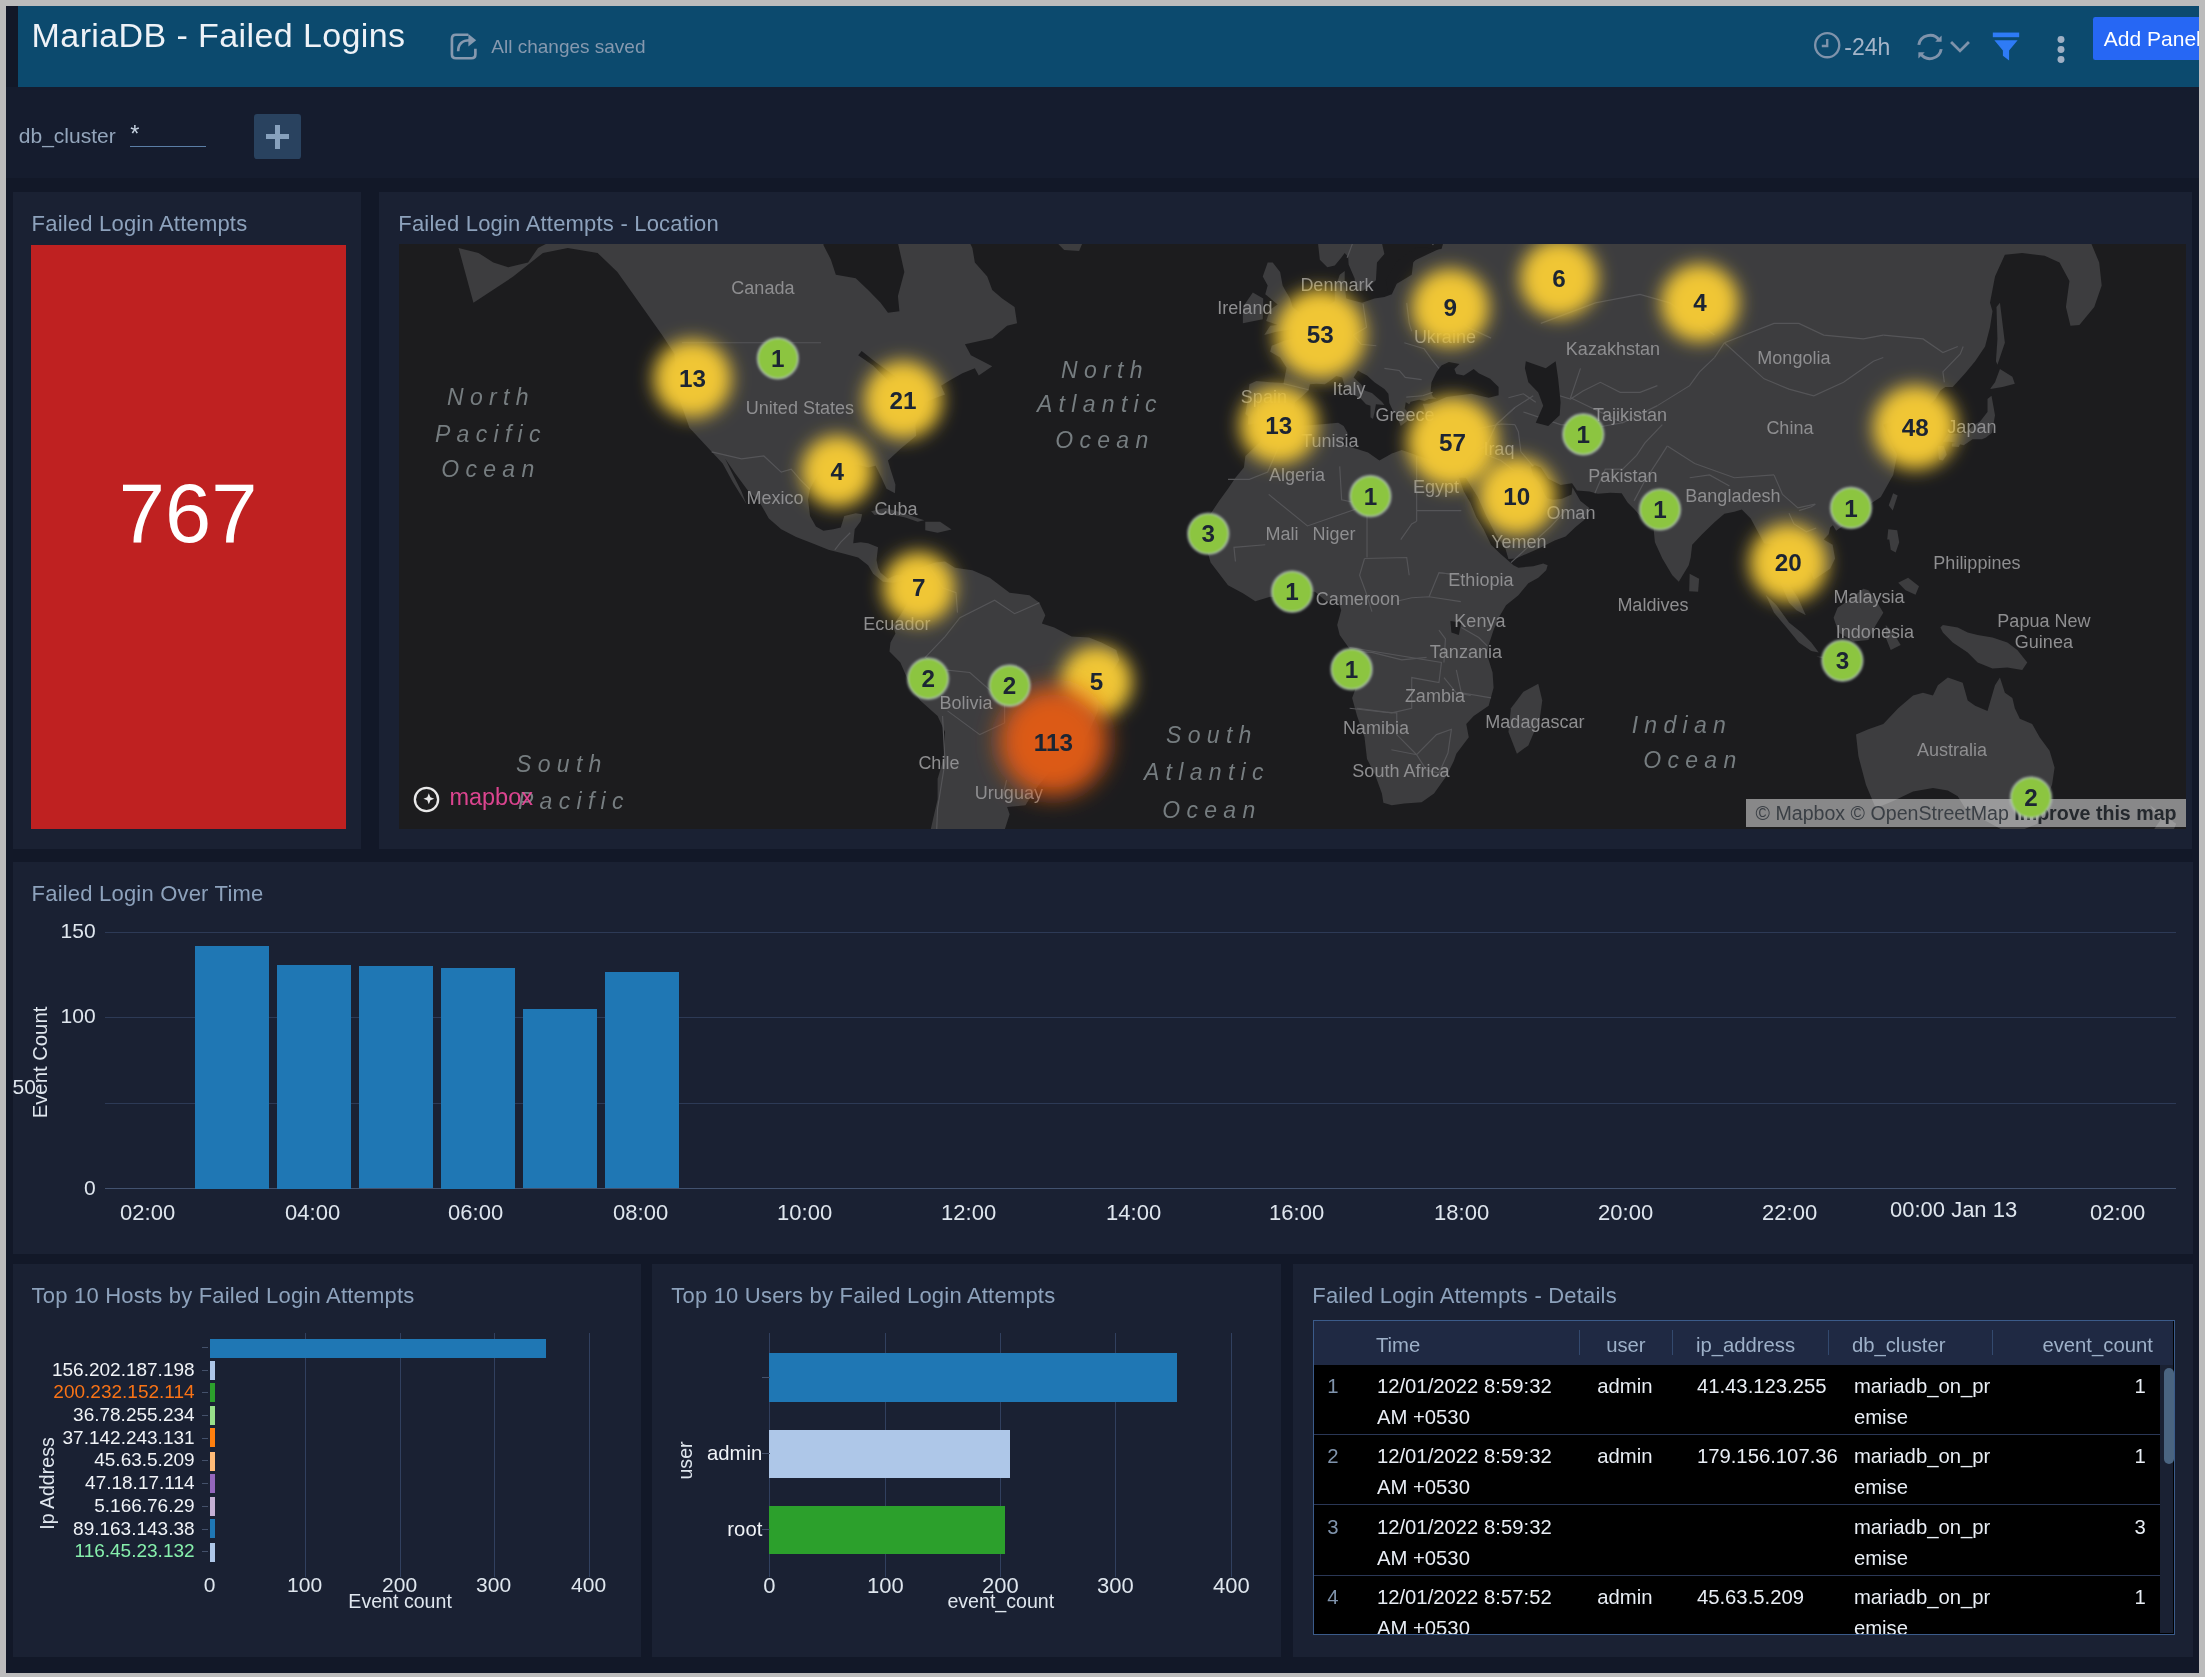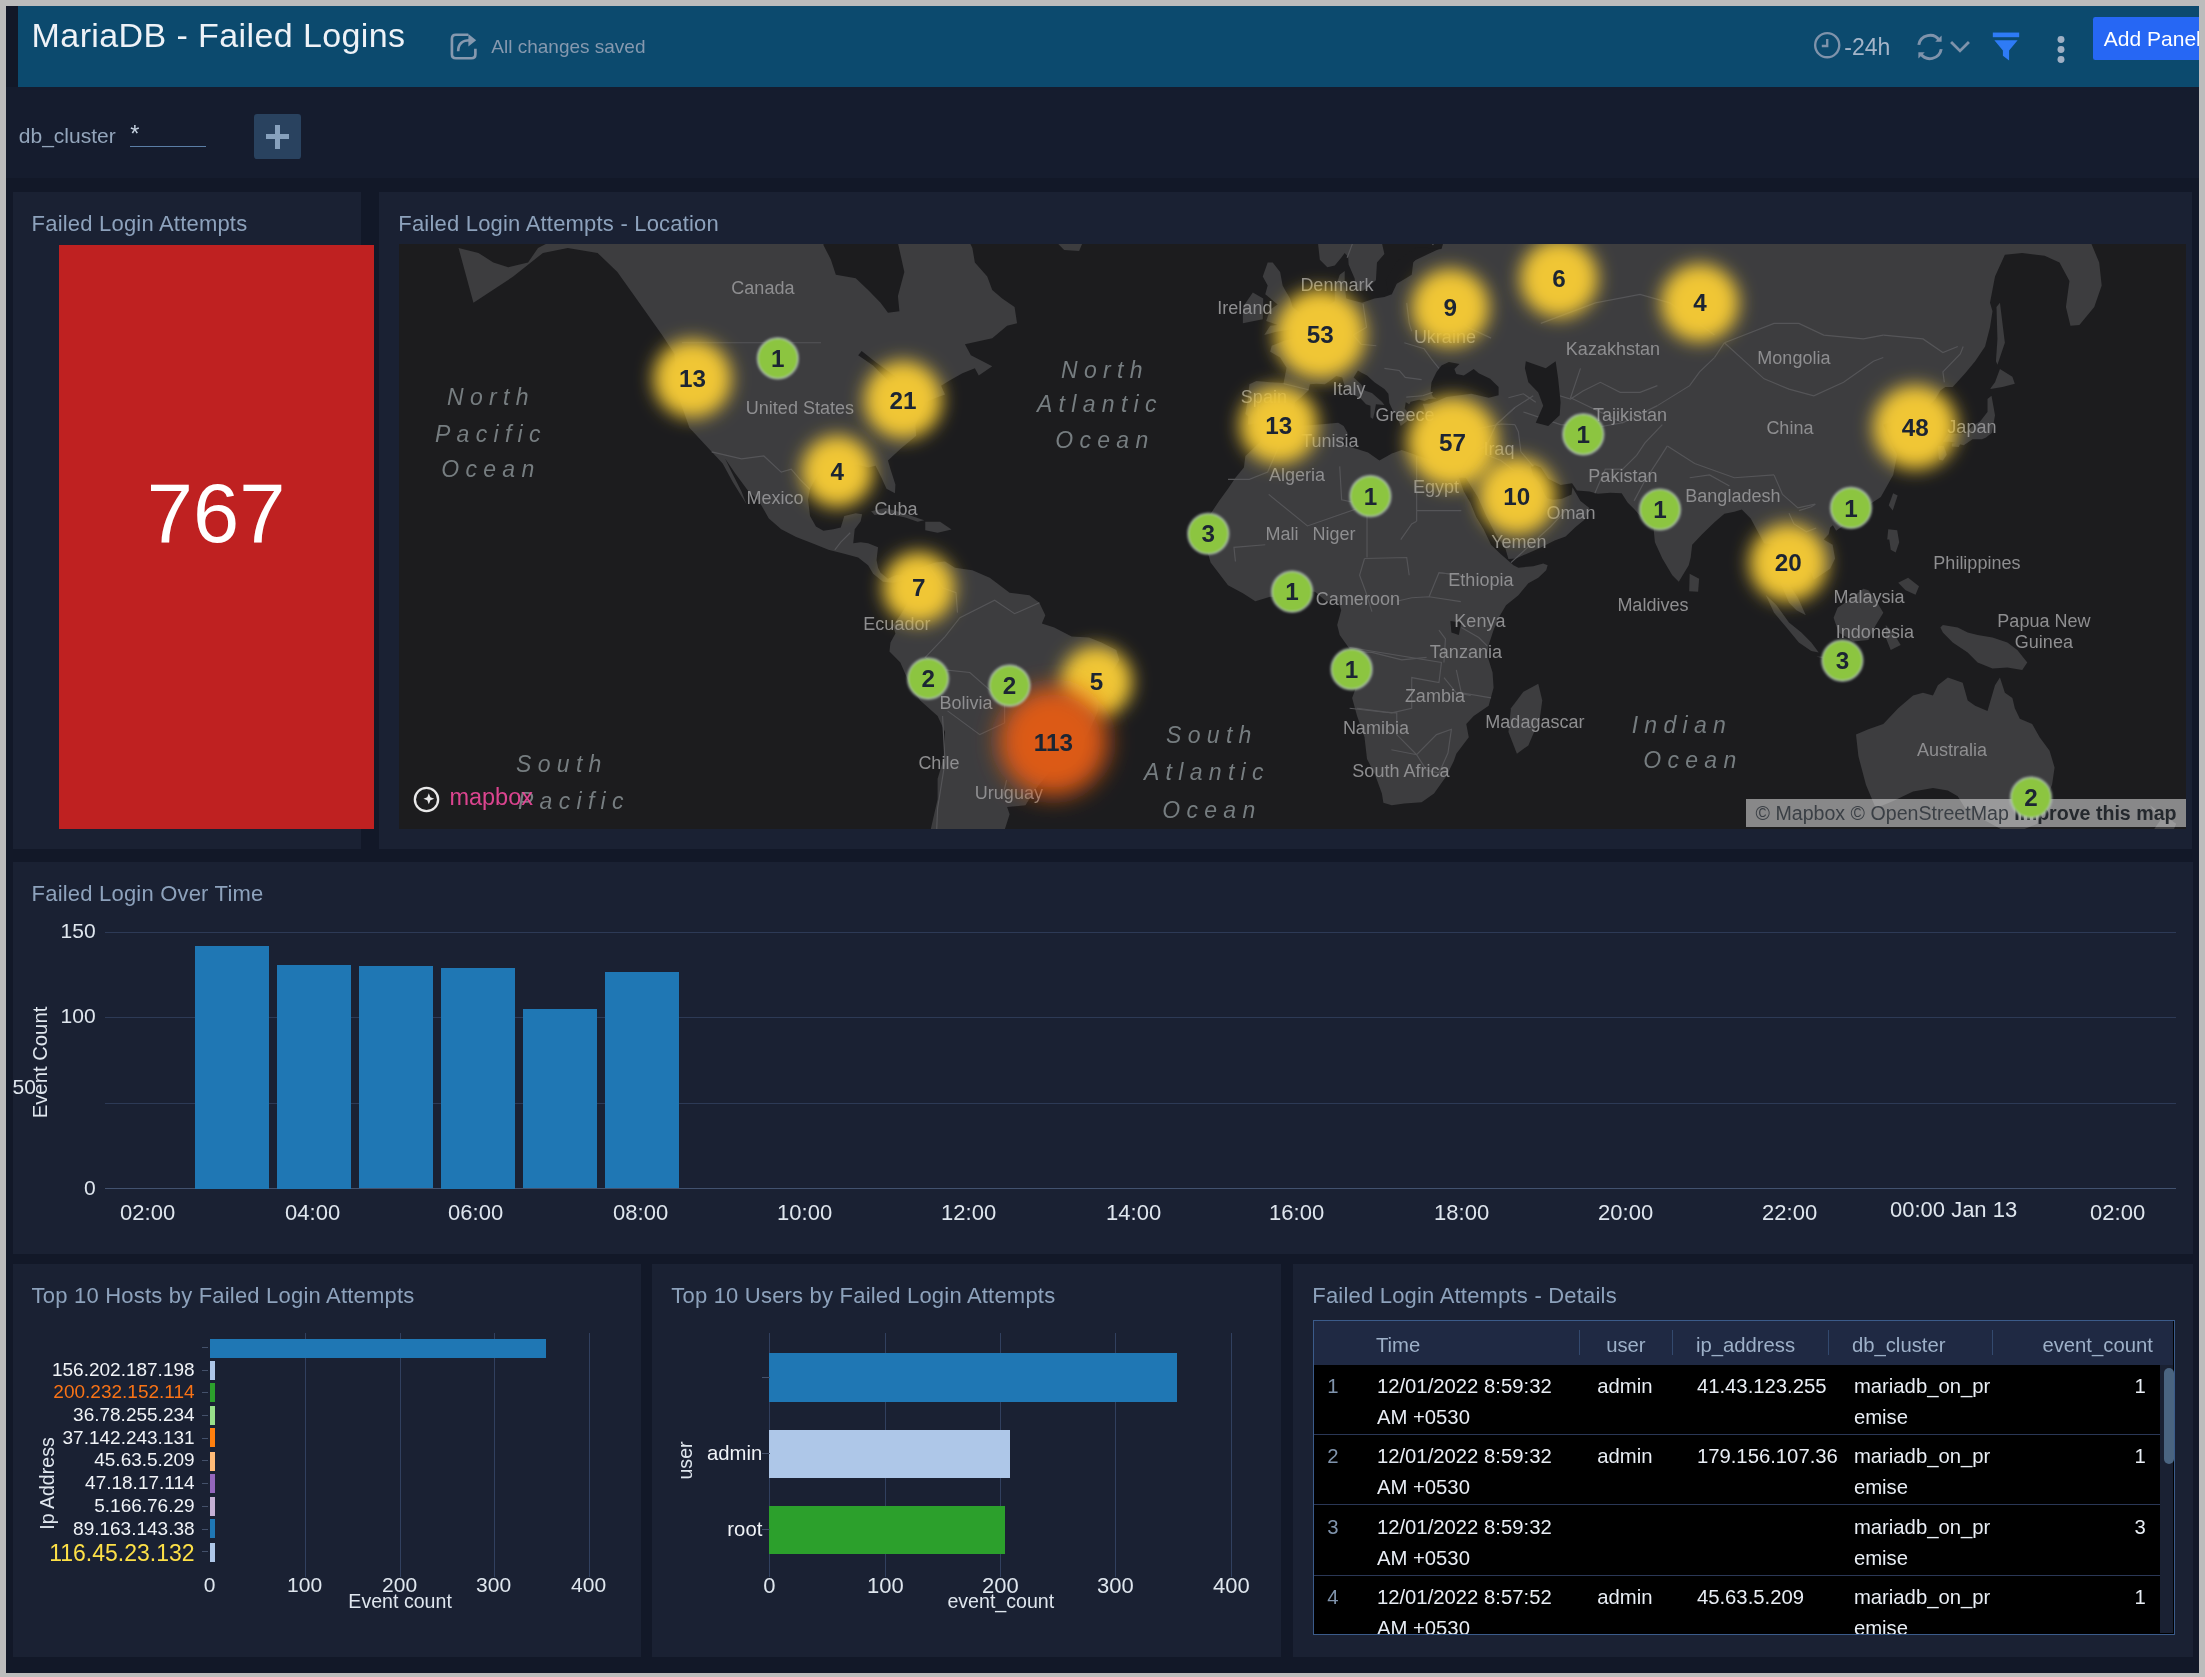--- a/index.html
+++ b/index.html
@@ -10,21 +10,21 @@
 #title { position:absolute; left:13.3px; top:10.2px; font-size:34px; color:#eef2f7; letter-spacing:0.4px; }
 #saved { position:absolute; left:473px; top:30px; font-size:19px; color:#8699af; }
 #varrow { position:absolute; left:0; top:81px; width:2193px; height:91px; background:#151c2e; }
 #varlabel { position:absolute; left:12.5px; top:37px; font-size:21px; color:#93a5bb; }
 #varstar { position:absolute; left:124px; top:34px; font-size:23.5px; color:#c5d1e0; }
 #varline { position:absolute; left:124px; top:59px; width:76px; height:0; border-bottom:1.6px solid #5b7ea6; }
 #plusbtn { position:absolute; left:248px; top:27px; width:47px; height:45px; background:#29425f; border-radius:3.1px; color:#a9bdd4; font-size:31px; font-weight:600; text-align:center; line-height:44px; }
 .panel { position:absolute; background:#1a2133; }
 .ptitle { position:absolute; left:19px; top:19px; font-size:22px; font-weight:500; color:#8da2bc; letter-spacing:0.2px; }
 #p-single { left:6.3px; top:186px; width:348px; height:657px; }
-#redbox { position:absolute; left:18px; top:53px; width:315px; height:584px; background:#bf2121;margin-left:28px; }
+#redbox { position:absolute; left:18px; top:53px; width:315px; height:584px; background:#bf2121; }
 #bignum { position:absolute; left:0; top:221px; width:315px; text-align:center; font-size:83px; color:#fff; }
 #bigcap { position:absolute; left:0; top:319px; width:315px; text-align:center; font-size:41px; color:#fff; }
 #p-map { left:373px; top:186px; width:1813px; height:657px; }
 #mapwrap { position:absolute; left:19.6px; top:52px; width:1787px; height:585px; background:#1c1c1e; overflow:hidden; }
 #p-time { left:6.3px; top:856px; width:2180px; height:392px; }
 #p-hosts { left:6.3px; top:1258px; width:628px; height:393px; }
 #p-users { left:646px; top:1258px; width:629px; height:393px; }
 #p-table { left:1287px; top:1258px; width:900px; height:393px; }
 .gl-h { position:absolute; height:0; border-top:0.8px solid #2d3a56; }
 .gl-v { position:absolute; width:0; border-left:0.8px solid #31405f; }
@@ -392,21 +392,21 @@
 <div class="bar" style="left:197px;top:210px;width:5.5px;height:19.6px;background:#9467bd"></div>
 <div class="tick" style="left:0;top:208px;width:182px;text-align:right;color:#f0f3f7;font-size:19px">47.18.17.114</div>
 <div style="position:absolute;left:189px;top:219px;width:6.3px;height:1.6px;background:#44516b"></div>
 <div class="bar" style="left:197px;top:233px;width:5.5px;height:19.6px;background:#c5b0d5"></div>
 <div class="tick" style="left:0;top:231px;width:182px;text-align:right;color:#f0f3f7;font-size:19px">5.166.76.29</div>
 <div style="position:absolute;left:189px;top:242px;width:6.3px;height:1.6px;background:#44516b"></div>
 <div class="bar" style="left:197px;top:255px;width:5.5px;height:19.6px;background:#1f77b4"></div>
 <div class="tick" style="left:0;top:254px;width:182px;text-align:right;color:#f0f3f7;font-size:19px">89.163.143.38</div>
 <div style="position:absolute;left:189px;top:265px;width:6.3px;height:1.6px;background:#44516b"></div>
 <div class="bar" style="left:197px;top:279px;width:5.5px;height:19.6px;background:#aec7e8"></div>
-<div class="tick" style="left:0;top:276px;width:182px;text-align:right;color:#fde047;font-size:23px">116.45.23.132</div>
+<div class="tick" style="left:0;top:276px;width:182px;text-align:right;color:#86efac;font-size:19px">116.45.23.132</div>
 <div style="position:absolute;left:189px;top:287px;width:6.3px;height:1.6px;background:#44516b"></div>
 <div class="tick" style="left:150px;top:309px;width:94px;text-align:center;font-size:21px">0</div>
 <div class="tick" style="left:245px;top:309px;width:94px;text-align:center;font-size:21px">100</div>
 <div class="tick" style="left:340px;top:309px;width:94px;text-align:center;font-size:21px">200</div>
 <div class="tick" style="left:434px;top:309px;width:94px;text-align:center;font-size:21px">300</div>
 <div class="tick" style="left:529px;top:309px;width:94px;text-align:center;font-size:21px">400</div>
 <div class="axtitle" style="left:321px;top:326px;width:133px;text-align:center;font-size:19.6px">Event count</div>
 <div class="axtitle" style="left:-44px;top:208px;width:157px;text-align:center;transform:rotate(-90deg);font-size:19.6px">Ip Address</div>
   </div>
 

